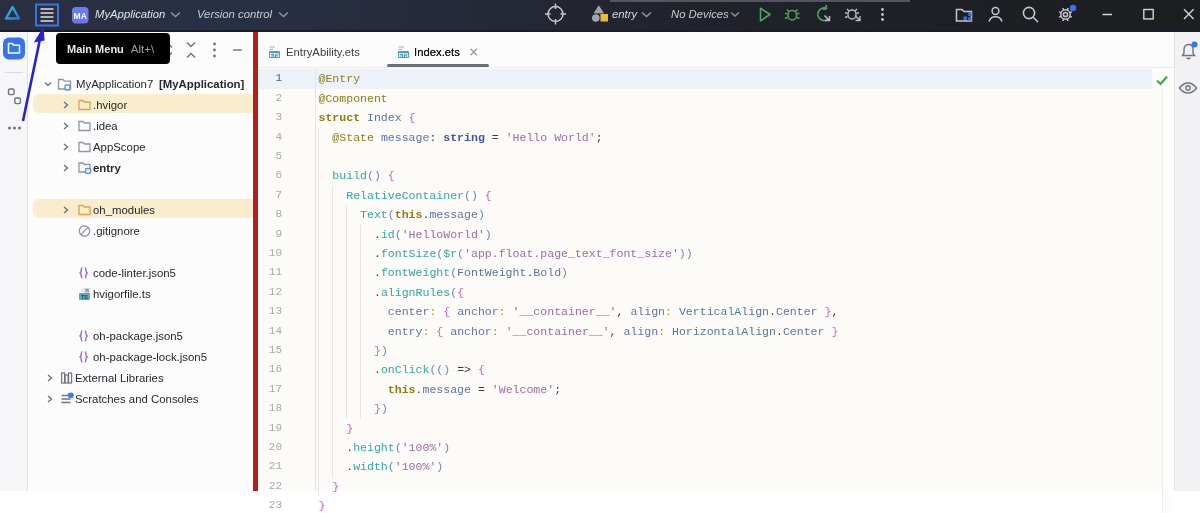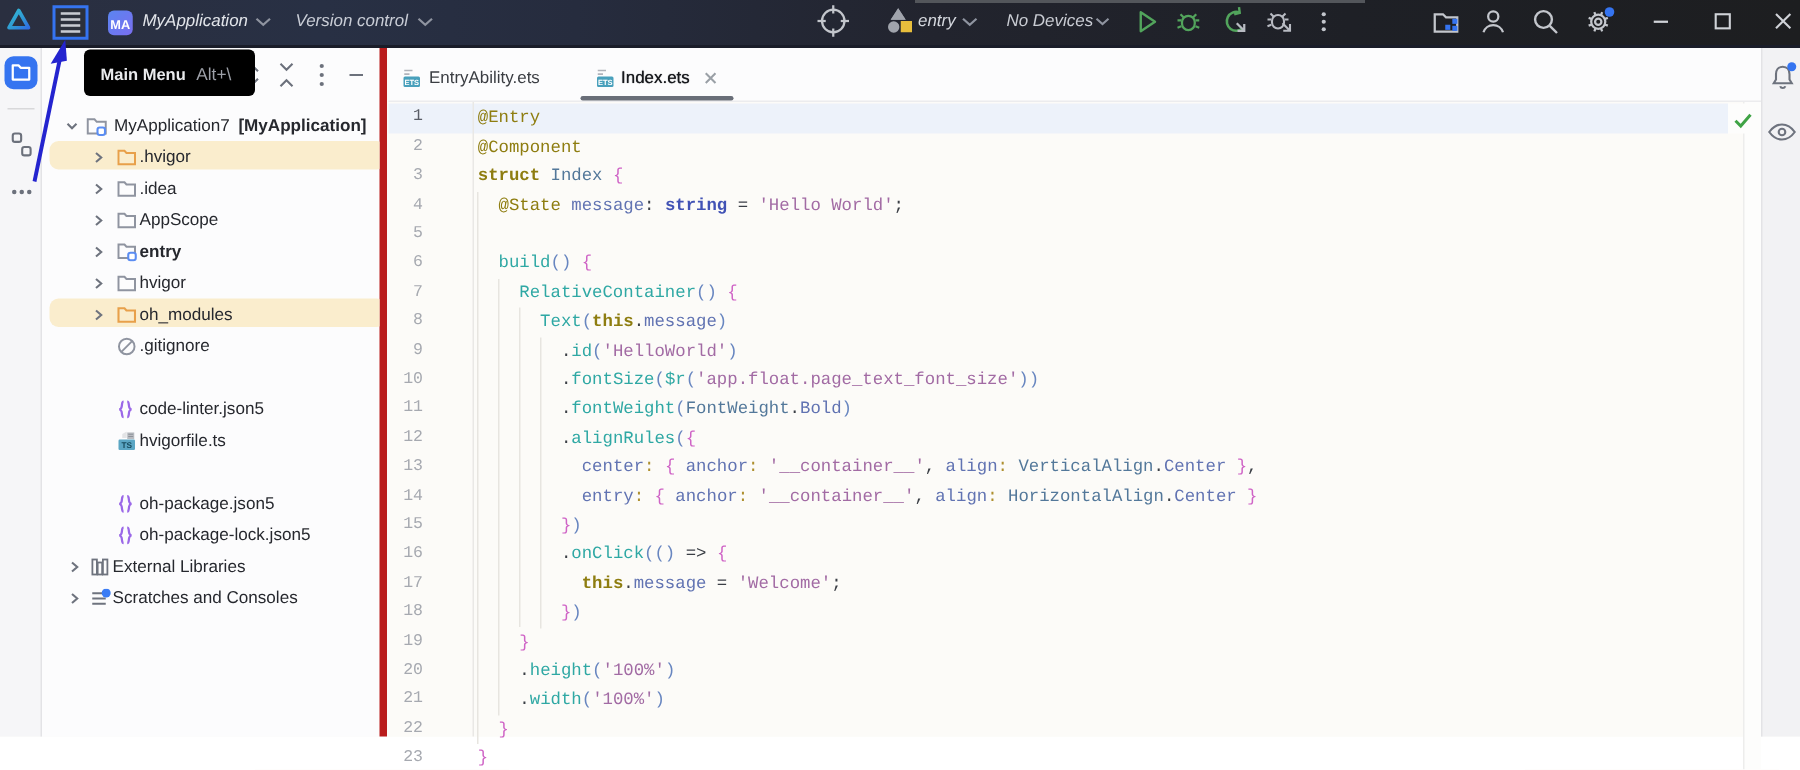--- a/index.html
+++ b/index.html
@@ -244,29 +244,20 @@
     </div>
     <div class="row" style="top:125.5px">
       <svg class="chev" style="left:33px" width="9" height="10" viewBox="0 0 9 10">
           <path d="M3 2 L6.5 5 L3 8" stroke="#6e737e" fill="none" stroke-width="1.4"></path>
         </svg>
       <svg class="ticon" style="left:50px" width="14" height="13" viewBox="0 0 14 13">
         <path d="M1 1.5 L5 1.5 L6.3 3 L12 3 L12 10.5 L1 10.5 Z" fill="none" stroke="#8f94a0" stroke-width="1.3"></path>
         <rect x="7.5" y="7" width="5" height="5" rx="1.5" fill="#fff" stroke="#5b8df2" stroke-width="1.4"></rect>
       </svg>
       <div class="lbl" style="left:65px;font-weight:bold">entry</div>
-    </div>
-    <div class="row" style="top:146.5px">
-      <svg class="chev" style="left:33px" width="9" height="10" viewBox="0 0 9 10">
-          <path d="M3 2 L6.5 5 L3 8" stroke="#6e737e" fill="none" stroke-width="1.4"></path>
-        </svg>
-      <svg class="ticon" style="left:50px" width="13" height="12" viewBox="0 0 13 12">
-          <path d="M1 1.5 L5 1.5 L6.3 3 L12 3 L12 10.5 L1 10.5 Z" fill="none" stroke="#8f94a0" stroke-width="1.3"></path>
-        </svg>
-      <div class="lbl" style="left:65px">hvigor</div>
     </div>
     <div class="row" style="top:167.5px">
         <div class="hl"></div>
       <svg class="chev" style="left:33px" width="9" height="10" viewBox="0 0 9 10">
           <path d="M3 2 L6.5 5 L3 8" stroke="#6e737e" fill="none" stroke-width="1.4"></path>
         </svg>
       <svg class="ticon" style="left:50px" width="13" height="12" viewBox="0 0 13 12">
           <path d="M1 1.5 L5 1.5 L6.3 3 L12 3 L12 10.5 L1 10.5 Z" fill="none" stroke="#e8a04a" stroke-width="1.4"></path>
         </svg>
       <div class="lbl" style="left:65px">oh_modules</div>

